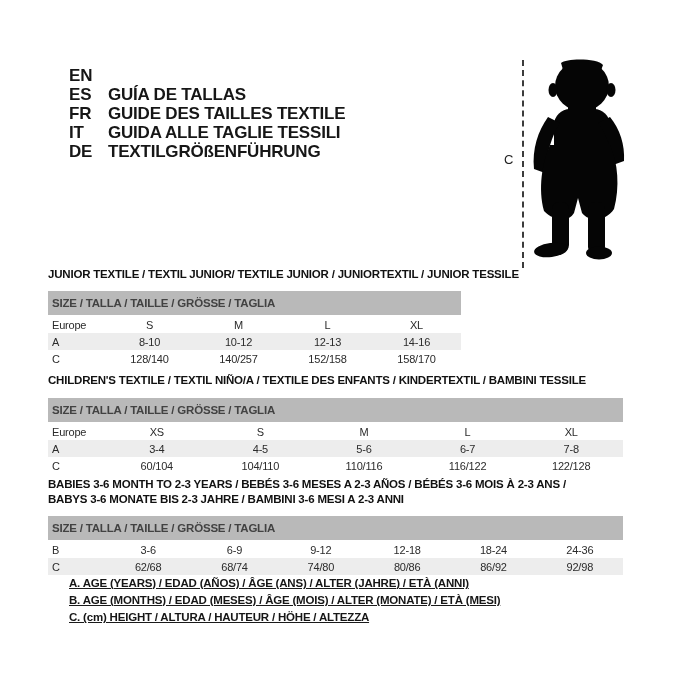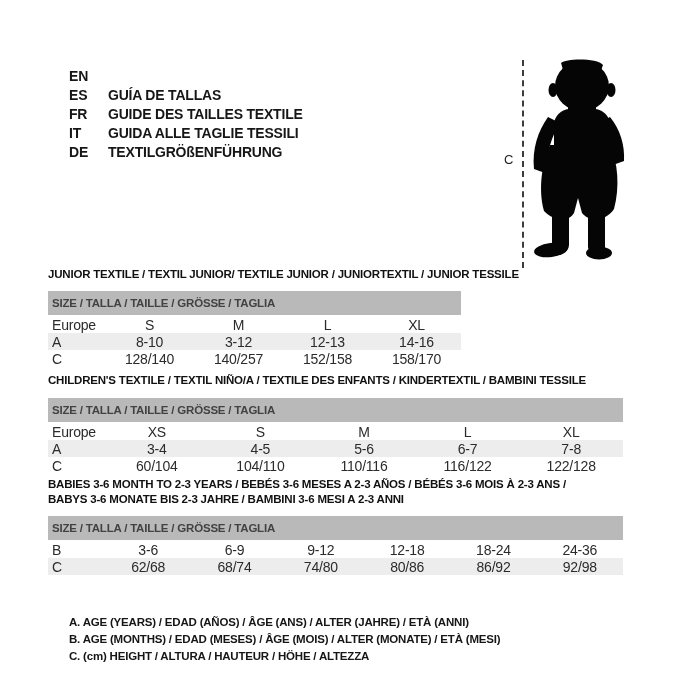--- a/index.html
+++ b/index.html
@@ -5,49 +5,49 @@
   * { margin:0; padding:0; box-sizing:border-box; }
   html,body { background:#ffffff; }
   #canvas {
     position:relative; width:700px; height:700px; background:#ffffff;
     font-family:"Liberation Sans", sans-serif; color:#1a1a1a; overflow:hidden;
   }
 
   
   .lang-block { position:absolute; left:69px; top:66px; }
   .lang-row { display:flex; height:19px; align-items:center;
-              font-size:14px; font-weight:700; letter-spacing:-0.2px; color:#161616; }
+              font-size:17px; font-weight:700; letter-spacing:-0.2px; color:#161616; }
   .lang-code { width:39px; }
   .lang-label { white-space:nowrap; }
 
   
   .height-line { position:absolute; left:522px; top:60px; height:208px; width:0;
                  border-left:2px dashed #3c3c3c; }
   .height-label { position:absolute; left:504px; top:152px; font-size:13px; font-weight:400; color:#222; }
   .baby-svg { position:absolute; left:528px; top:58px; }
 
   
   .size-table { position:absolute; left:48px; }
   .t-title { font-size:11.5px; font-weight:700; color:#111; letter-spacing:-0.2px;
              white-space:nowrap; line-height:15px; }
   .t-title-gap { height:9px; }
   .t-bar { height:24px; background:#b9b9b9; color:#424242; font-size:11.5px; font-weight:700;
            letter-spacing:-0.2px; display:flex; align-items:center; padding-left:4px;
            margin-bottom:1px; white-space:nowrap; }
-  .t-row { display:flex; height:17px; align-items:center; font-size:14px; color:#2b2b2b;
+  .t-row { display:flex; height:17px; align-items:center; font-size:11px; color:#2b2b2b;
            letter-spacing:-0.2px; }
   .t-row.gray { background:#ededed; }
   .t-row-label { width:57px; padding-left:4px; }
   .t-cell { flex:1; text-align:center; white-space:nowrap; }
   #table-junior   { top:267px; width:413px; }
   #table-children { top:373px; width:575px; }
   #table-babies   { top:477px; width:575px; }
 
   
-  .notes-block { position:absolute; left:69px; top:616px; }
+  .notes-block { position:absolute; left:69px; top:577px;text-decoration:underline; }
   .note-line { height:17px; font-size:11.5px; font-weight:700; letter-spacing:-0.2px;
                color:#161616; white-space:nowrap; }
 </style>
 </head>
 <body>
 
 <div id="canvas">
 
   <div class="lang-block">
     <div class="lang-row">
@@ -98,21 +98,21 @@
     <div class="t-row">
       <span class="t-row-label">Europe</span>
       <span class="t-cell">S</span>
       <span class="t-cell">M</span>
       <span class="t-cell">L</span>
       <span class="t-cell">XL</span>
     </div>
     <div class="t-row gray">
       <span class="t-row-label">A</span>
       <span class="t-cell">8-10</span>
-      <span class="t-cell">3-12</span>
+      <span class="t-cell">10-12</span>
       <span class="t-cell">12-13</span>
       <span class="t-cell">14-16</span>
     </div>
     <div class="t-row">
       <span class="t-row-label">C</span>
       <span class="t-cell">128/140</span>
       <span class="t-cell">140/257</span>
       <span class="t-cell">152/158</span>
       <span class="t-cell">158/170</span>
     </div>

